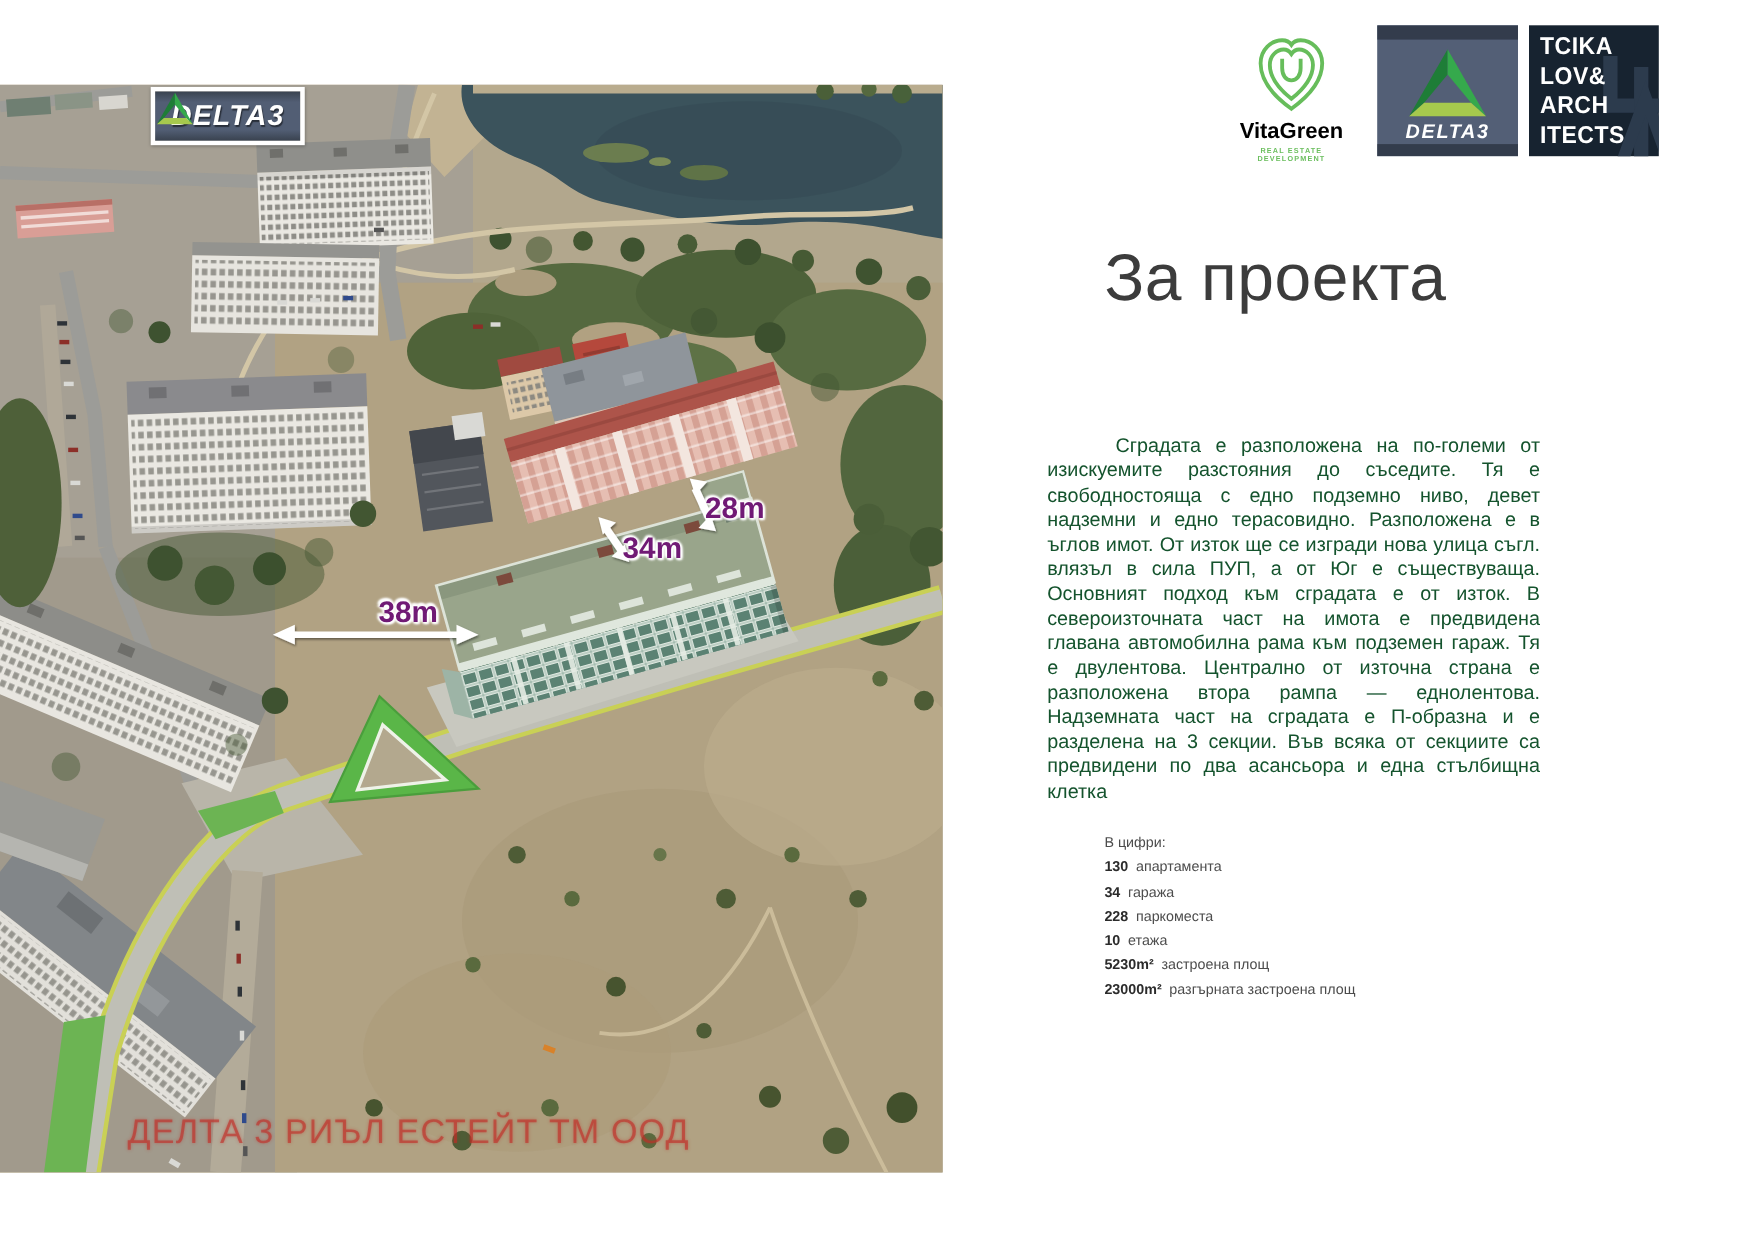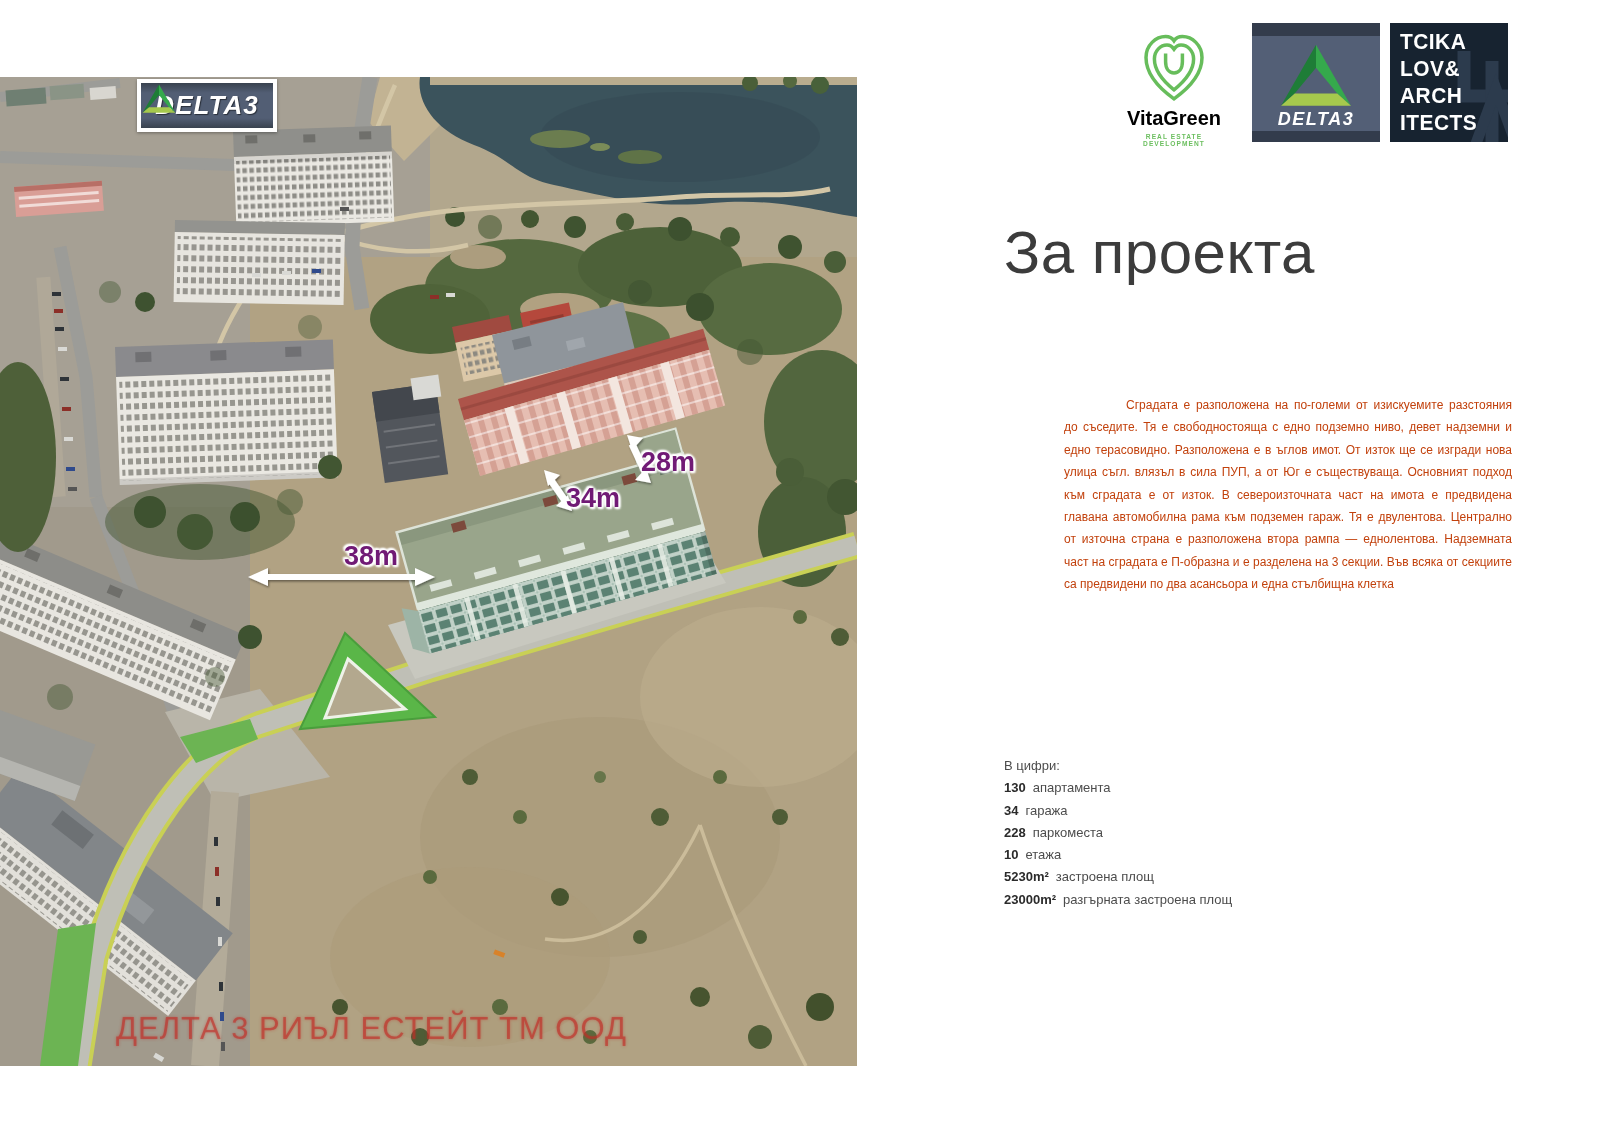--- a/index.html
+++ b/index.html
@@ -40,22 +40,22 @@
 
   .logo-tcikalov{position:absolute;left:1390px;top:23px;width:118px;height:119px;
     background:#172330;overflow:hidden;}
   .logo-tcikalov svg{position:absolute;right:-6px;top:18px;}
   .tc-lines{position:absolute;left:10px;top:5px;color:#fff;font-weight:bold;font-size:22px;
     line-height:27px;letter-spacing:0.5px;transform:scaleX(.95);transform-origin:left top;}
 
   
   .title{position:absolute;left:1004px;top:218px;margin:0;font-size:60px;font-weight:400;
     color:#3c3c3c;letter-spacing:0.5px;}
-  .about{position:absolute;left:1064px;top:394px;width:448px;margin:0;font-size:12px;
-    line-height:22.4px;text-align:justify;text-indent:62px;color:#c2410c;}
+  .about{position:absolute;left:952px;top:394px;width:448px;margin:0;font-size:18px;
+    line-height:22.4px;text-align:justify;text-indent:62px;color:#14532d;}
   .stats{position:absolute;left:1004px;top:755px;font-size:13px;line-height:22.3px;color:#4c4c4c;}
   .stats b{color:#2b2b2b;margin-right:7px;}
 </style>
 </head>
 <body>
 
 <div class="page">
 
   <div class="photo">
     <svg width="857" height="989" viewBox="0 0 857 989">

